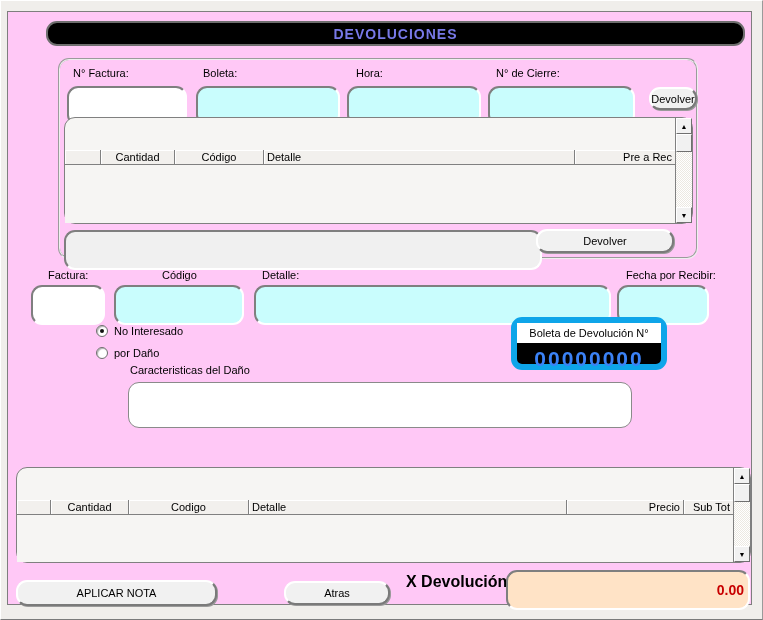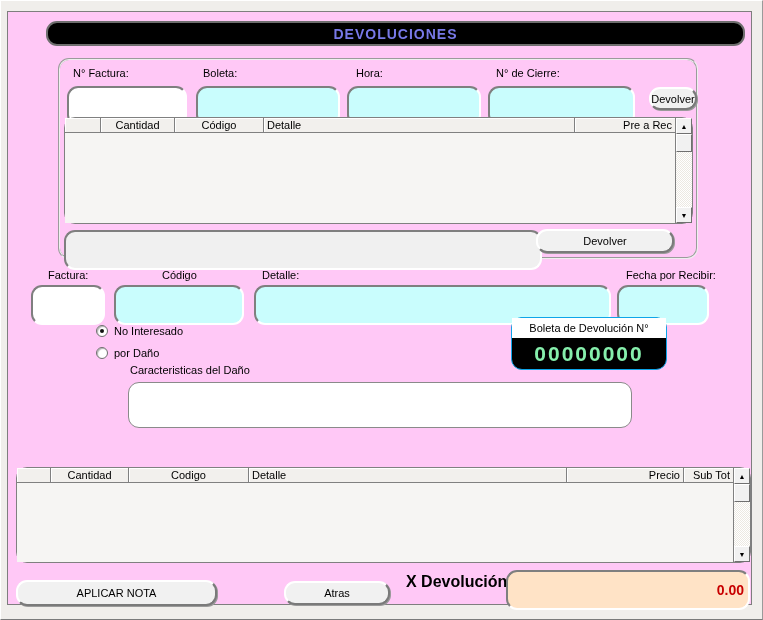--- a/index.html
+++ b/index.html
@@ -51,21 +51,21 @@
     background: #F1F1F1;
     border: 2px solid; border-color: #ffffff #7a7a7a #7a7a7a #ffffff;
     box-shadow: 1px 1px 0 #9a9a9a;
     font-family: "Liberation Sans", sans-serif; font-size: 11px; color: #000;
     display: flex; align-items: center; justify-content: center;
     cursor: default; white-space: nowrap;
   }
 
   
   .grid { border: 1px solid #808080; background: #F6F5F3; display: flex; }
-  .grid-main { flex: 1; display: flex; flex-direction: column; }
+  .grid-main { flex: 1; display: flex; flex-direction: column; margin-top: 32px; }
   .t-hdr { display: flex; height: 15px; background: #F2F0ED;
            border-bottom: 1px solid #808080; }
   .t-hcell {
     border-right: 1px solid #808080; box-shadow: inset 1px 1px 0 #ffffff;
     font-size: 11px; display: flex; align-items: center; justify-content: center;
     padding: 0 3px; overflow: hidden; white-space: nowrap;
   }
   .t-hcell.left  { justify-content: flex-start; }
   .t-hcell.right { justify-content: flex-end; }
   .t-hcell.last  { border-right: none; flex: 1; }
@@ -86,25 +86,25 @@
 
   
   .radio { position: absolute; width: 12px; height: 12px; border-radius: 50%;
     background: #fff; border: 1px solid #6e6e6e;
     box-shadow: inset 1px 1px 1px #b4b4b4; }
   .radio.checked::after { content: ""; position: absolute; left: 3px; top: 3px;
     width: 4px; height: 4px; border-radius: 50%; background: #101010; }
 
   
   .boleta { left: 503px; top: 305px; width: 156px; height: 53px;
-    border: 1px solid #0ea5e9; background: #000; }
+    border: 6px solid #0ea5e9; background: #000; }
   .boleta-label { height: 20px; background: #ffffff; display: flex;
     align-items: center; justify-content: center; font-size: 11px; }
   .boleta-num { height: 31px; display: flex; align-items: center; justify-content: center;
-    color: #86efac; font-weight: bold; font-size: 21px; letter-spacing: 2px; }
+    color: #3b82f6; font-weight: bold; font-size: 21px; letter-spacing: 2px; }
 
   .damage-box { left: 120px; top: 370px; width: 504px; height: 46px;
     background: #fff; border: 1px solid #8a8a8a; resize: none;
     font-family: "Liberation Sans", sans-serif; font-size: 12px; padding: 2px 4px; }
 
   .total-label { font-size: 16px; font-weight: bold; color: #000; white-space: nowrap; }
 </style>
 </head>
 <body>
 

